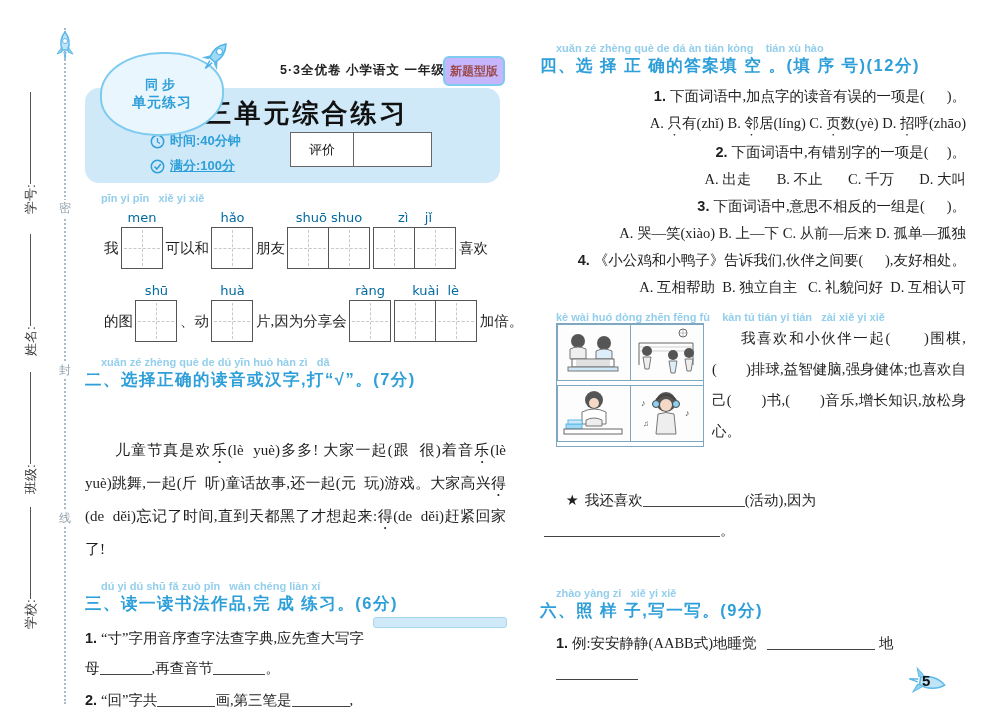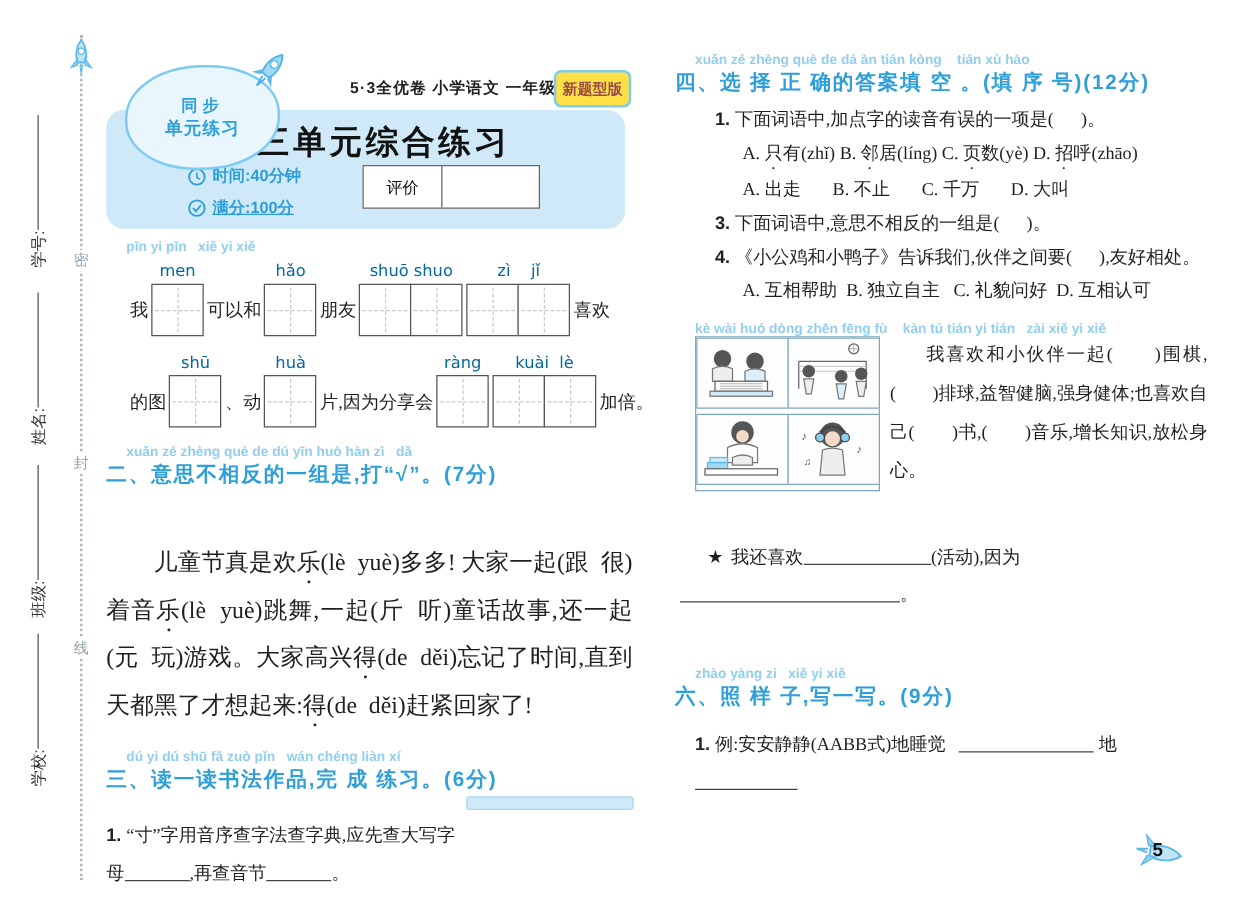--- a/index.html
+++ b/index.html
@@ -14,21 +14,21 @@
   .seal-char:nth-of-type(1){top:200px;}
   .seal-char:nth-of-type(2){top:362px;}
   .seal-char:nth-of-type(3){top:510px;}
   .sb-field{position:absolute;left:-44px;width:150px;height:18px;transform:rotate(-90deg);
     font-size:13px;color:#333;font-family:"Liberation Sans",sans-serif;white-space:nowrap;}
   .sb-field .sb-line{display:inline-block;width:92px;height:1px;border-bottom:1px solid #555;vertical-align:4px;}
   
   .series-row{position:absolute;left:280px;top:62px;font-size:12.5px;font-weight:bold;
     font-family:"Liberation Sans",sans-serif;color:#222;letter-spacing:1px;}
   .edition-badge{position:absolute;left:443px;top:56px;width:58px;height:26px;line-height:26px;
-    text-align:center;background:#fde047;border:2px solid #7ecbf0;border-radius:6px;
+    text-align:center;background:#c4b5fd;border:2px solid #7ecbf0;border-radius:6px;
     color:#9c4a4a;font-weight:bold;font-size:12px;font-family:"Liberation Sans",sans-serif;}
   .header-card{position:absolute;left:85px;top:88px;width:415px;height:95px;background:#cfe9f8;border-radius:14px;}
   .cloud-badge{position:absolute;left:100px;top:52px;width:120px;height:80px;background:#eaf6fd;
     border:2px solid #7ecbf0;border-radius:50% 45% 50% 45%;z-index:3;
     display:flex;flex-direction:column;justify-content:center;align-items:center;
     font-family:"Liberation Sans",sans-serif;font-weight:bold;color:#2e9fd8;}
   .cloud-badge .l1{font-size:13px;letter-spacing:4px;}
   .cloud-badge .l2{font-size:14px;letter-spacing:1px;}
   .rocket-top{position:absolute;left:192px;top:36px;z-index:4;}
   .margin-rocket{position:absolute;left:50px;top:30px;z-index:4;}
@@ -53,29 +53,29 @@
   
   .pinrow{display:flex;align-items:flex-end;margin:6px 0 14px 18px;}
   .pinrow .cn{font-size:14.5px;margin:0 1px 11px 1px;white-space:nowrap;}
   .pybox{display:inline-flex;flex-direction:column;align-items:center;margin:0 2px;}
   .pybox .py{font-size:13px;color:#0369a1;margin-bottom:2px;font-family:"DejaVu Sans",sans-serif;white-space:pre;}
   .tiangroup{display:flex;}
   .tian{width:40px;height:40px;border:1px solid #555;background:#fff;position:relative;margin-left:-1px;}
   .tian::before{content:"";position:absolute;left:2px;right:2px;top:50%;border-top:1px dashed #c9c9c9;}
   .tian::after{content:"";position:absolute;top:2px;bottom:2px;left:50%;border-left:1px dashed #c9c9c9;}
   
-  .para{font-size:19px;line-height:33px;text-align:justify;white-space:pre-wrap;margin-top:43px;}
+  .para{font-size:15px;line-height:33px;text-align:justify;white-space:pre-wrap;margin-top:43px;}
   .para.indent{text-indent:2em;}
   .blank{display:inline-block;border-bottom:1px solid #444;height:15px;vertical-align:-2px;}
   .dot{-webkit-text-emphasis:filled dot #222;text-emphasis:filled dot #222;
        -webkit-text-emphasis-position:under right;text-emphasis-position:under right;}
   .q{font-size:14.5px;line-height:27px;white-space:pre-wrap;}
   .qnum{font-weight:bold;font-family:"Liberation Sans",sans-serif;margin-right:4px;}
   .opts{font-size:14.5px;line-height:27px;margin-left:22px;white-space:pre-wrap;}
-  .item{font-size:14.5px;line-height:30px;white-space:pre-wrap;margin-top:13px;}
+  .item{font-size:14.5px;line-height:30px;white-space:pre-wrap;margin-top:2px;}
   .starline{font-size:14.5px;line-height:30px;white-space:pre-wrap;margin-left:22px;}
   .star{margin-right:6px;}
   
   .s3-flex{display:flex;gap:10px;}
   .s3-items{width:282px;}
   .scroll{width:126px;height:126px;position:relative;margin-top:-4px;}
   .scroll .bar{position:absolute;left:-4px;right:-4px;height:9px;background:#cfe9f8;border:1px solid #a6d7ee;border-radius:3px;}
   .scroll .bar.top{top:0;}
   .scroll .bar.bot{bottom:0;}
   .scroll .paper{position:absolute;top:10px;bottom:10px;left:0;right:0;background:#fff;border:1px solid #cfe4f2;
@@ -224,21 +224,21 @@
             <div class="tian"></div>
             <div class="tian"></div>
           </div>
         </div>
         <span class="cn">加倍。</span>
       </div>
   </div>
 
   <div style="margin-top:10px;">
     <div class="sec-pinyin">xuǎn zé zhèng què de dú yīn huò hàn zì   dǎ</div>
-    <div class="sec-title">二、意思不相反的一组是,打“√”。(7分)</div>
+    <div class="sec-title">二、选择正确的读音或汉字,打“√”。(7分)</div>
     <div class="para indent"><span>儿童节真是欢</span><span class="dot">乐</span><span>(lè  yuè)多多! 大家一起(跟  很)着音</span><span class="dot">乐</span><span>(lè  yuè)跳舞,一起(斤  听)童话故事,还一起(元  玩)游戏。大家高兴</span><span class="dot">得</span><span>(de  děi)忘记了时间,直到天都黑了才想起来:</span><span class="dot">得</span><span>(de  děi)赶紧回家了!</span></div>
   </div>
 
   <div style="margin-top:14px;">
     <div class="sec-pinyin">dú yi dú shū fǎ zuò pǐn   wán chéng liàn xí</div>
     <div class="sec-title">三、读一读书法作品,完 成 练习。(6分)</div>
     <div class="s3-flex">
       <div class="s3-items" id="s3-items">
           <div class="item"><span class="qnum">1.</span><span>“寸”字用音序查字法查字典,应先查大写字母</span><span class="blank" style="width: 52px;"></span><span>,再查音节</span><span class="blank" style="width: 52px;"></span><span>。</span></div>
           <div class="item"><span class="qnum">2.</span><span>“回”字共</span><span class="blank" style="width: 58px;"></span><span>画,第三笔是</span><span class="blank" style="width: 58px;"></span><span>,</span><span>可以组词:</span><span class="blank" style="width: 72px;"></span><span>、</span><span class="blank" style="width: 72px;"></span><span>。</span></div>
@@ -249,25 +249,27 @@
       </div>
     </div>
   </div>
 </div>
 
 <div class="col-right">
 
   <div>
     <div class="sec-pinyin">xuǎn zé zhèng què de dá àn tián kòng    tián xù hào</div>
     <div class="sec-title">四、选 择 正 确的答案填 空 。(填 序 号)(12分)</div>
-    <div id="s4-questions" style="margin-left:32px;">
+    <div id="s4-questions" style="margin-left:11px;text-align:right;">
         <div class="q"><span class="qnum">1.</span><span>下面词语中,加点字的读音有误的一项是(      )。</span></div>
         <div class="opts"><span>A. </span><span class="dot">只</span><span>有(zhǐ) B. </span><span class="dot">邻</span><span>居(líng) C. </span><span class="dot">页</span><span>数(yè) D. </span><span class="dot">招</span><span>呼(zhāo)</span></div>
+        <div class="q"><span class="qnum">2.</span><span>下面词语中,有错别字的一项是(     )。</span></div>
         <div class="opts"><span>A. 出走       B. 不止       C. 千万       D. 大叫</span></div>
         <div class="q"><span class="qnum">3.</span><span>下面词语中,意思不相反的一组是(      )。</span></div>
+        <div class="opts"><span>A. 哭—笑(xiào) B. 上—下 C. 从前—后来 D. 孤单—孤独</span></div>
         <div class="q"><span class="qnum">4.</span><span>《小公鸡和小鸭子》告诉我们,伙伴之间要(      ),友好相处。</span></div>
         <div class="opts"><span>A. 互相帮助  B. 独立自主   C. 礼貌问好  D. 互相认可</span></div>
       </div>
   </div>
 
   <div style="margin-top:10px;">
     <div class="sec-pinyin">kè wài huó dòng zhēn fēng fù    kàn tú tián yi tián   zài xiě yi xiě</div>
     <div class="s5-flex" style="margin-left:16px;">
       <div class="img-grid">
         <div class="img-cell">

